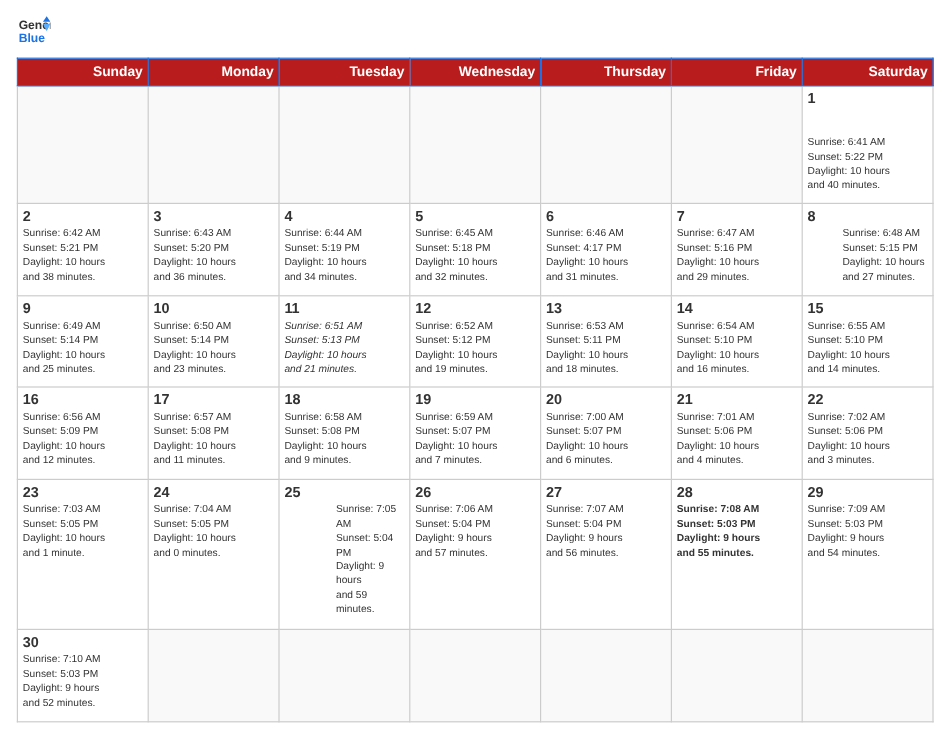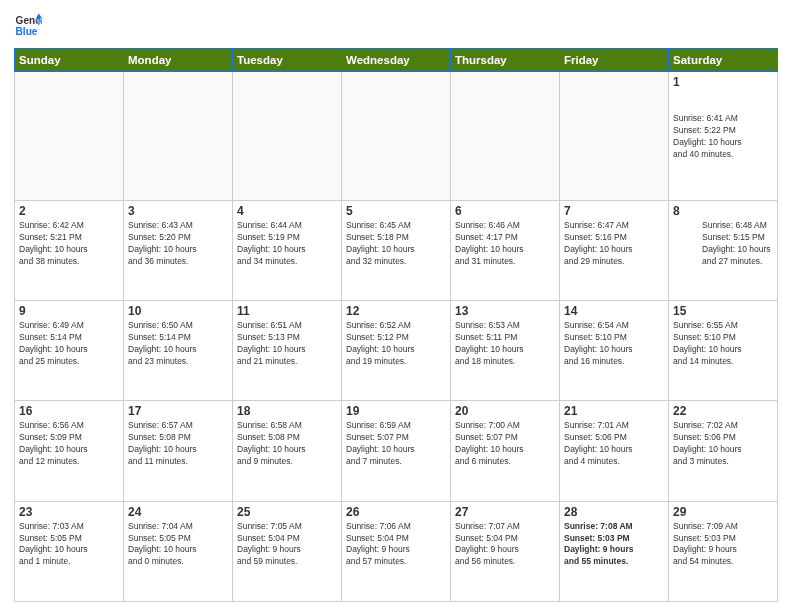--- a/index.html
+++ b/index.html
@@ -45,26 +45,26 @@
       font-size: 14px;
       color: #555;
     }
     .calendar-table {
       width: 100%;
       border-collapse: collapse;
       flex: 1;
       table-layout: fixed;
     }
     .calendar-table thead tr th {
-      background: #4d7c0f;
+      background: #b91c1c;
       color: #fff;
       font-size: 11.5px;
       font-weight: bold;
       padding: 5px 4px;
-      text-align: left;
+      text-align: right;
       border: 1px solid #1a73e8;
     }
     .calendar-table tbody tr td {
       border: 1px solid #ccc;
       vertical-align: top;
       padding: 3px 4px;
       font-size: 9px;
       color: #333;
       background: #fff;
       height: 72px;
@@ -197,21 +197,21 @@
           </td>
           <td>
             <span class="day-number">10</span>
             <div class="day-info" style="white-space: pre-line;">Sunrise: 6:50 AM
 Sunset: 5:14 PM
 Daylight: 10 hours
 and 23 minutes.</div>
           </td>
           <td>
             <span class="day-number">11</span>
-            <div class="day-info" style="white-space: pre-line;">Sunrise: 6:51 AM
+            <div class="day-info" style="white-space: pre-line; font-style: italic;">Sunrise: 6:51 AM
 Sunset: 5:13 PM
 Daylight: 10 hours
 and 21 minutes.</div>
           </td>
           <td>
             <span class="day-number">12</span>
             <div class="day-info" style="white-space: pre-line;">Sunrise: 6:52 AM
 Sunset: 5:12 PM
 Daylight: 10 hours
 and 19 minutes.</div>
@@ -299,21 +299,21 @@
           </td>
           <td>
             <span class="day-number">24</span>
             <div class="day-info" style="white-space: pre-line;">Sunrise: 7:04 AM
 Sunset: 5:05 PM
 Daylight: 10 hours
 and 0 minutes.</div>
           </td>
           <td>
             <span class="day-number">25</span>
-            <div class="day-info" style="white-space: pre-line;">Sunrise: 7:05 AM
+            <div class="day-info" style="white-space: pre-line; margin-left: 43px;">Sunrise: 7:05 AM
 Sunset: 5:04 PM
 Daylight: 9 hours
 and 59 minutes.</div>
           </td>
           <td>
             <span class="day-number">26</span>
             <div class="day-info" style="white-space: pre-line;">Sunrise: 7:06 AM
 Sunset: 5:04 PM
 Daylight: 9 hours
 and 57 minutes.</div>
@@ -332,16 +332,31 @@
 Daylight: 9 hours
 and 55 minutes.</div>
           </td>
           <td>
             <span class="day-number">29</span>
             <div class="day-info" style="white-space: pre-line;">Sunrise: 7:09 AM
 Sunset: 5:03 PM
 Daylight: 9 hours
 and 54 minutes.</div>
           </td>
+        </tr>
+        <tr class="last-row">
+          <td>
+            <span class="day-number">30</span>
+            <div class="day-info" style="white-space: pre-line;">Sunrise: 7:10 AM
+Sunset: 5:03 PM
+Daylight: 9 hours
+and 52 minutes.</div>
+          </td>
+          <td class="empty"></td>
+          <td class="empty"></td>
+          <td class="empty"></td>
+          <td class="empty"></td>
+          <td class="empty"></td>
+          <td class="empty"></td>
         </tr>
       </tbody>
   </table>
 </div>
 
 </body></html>

